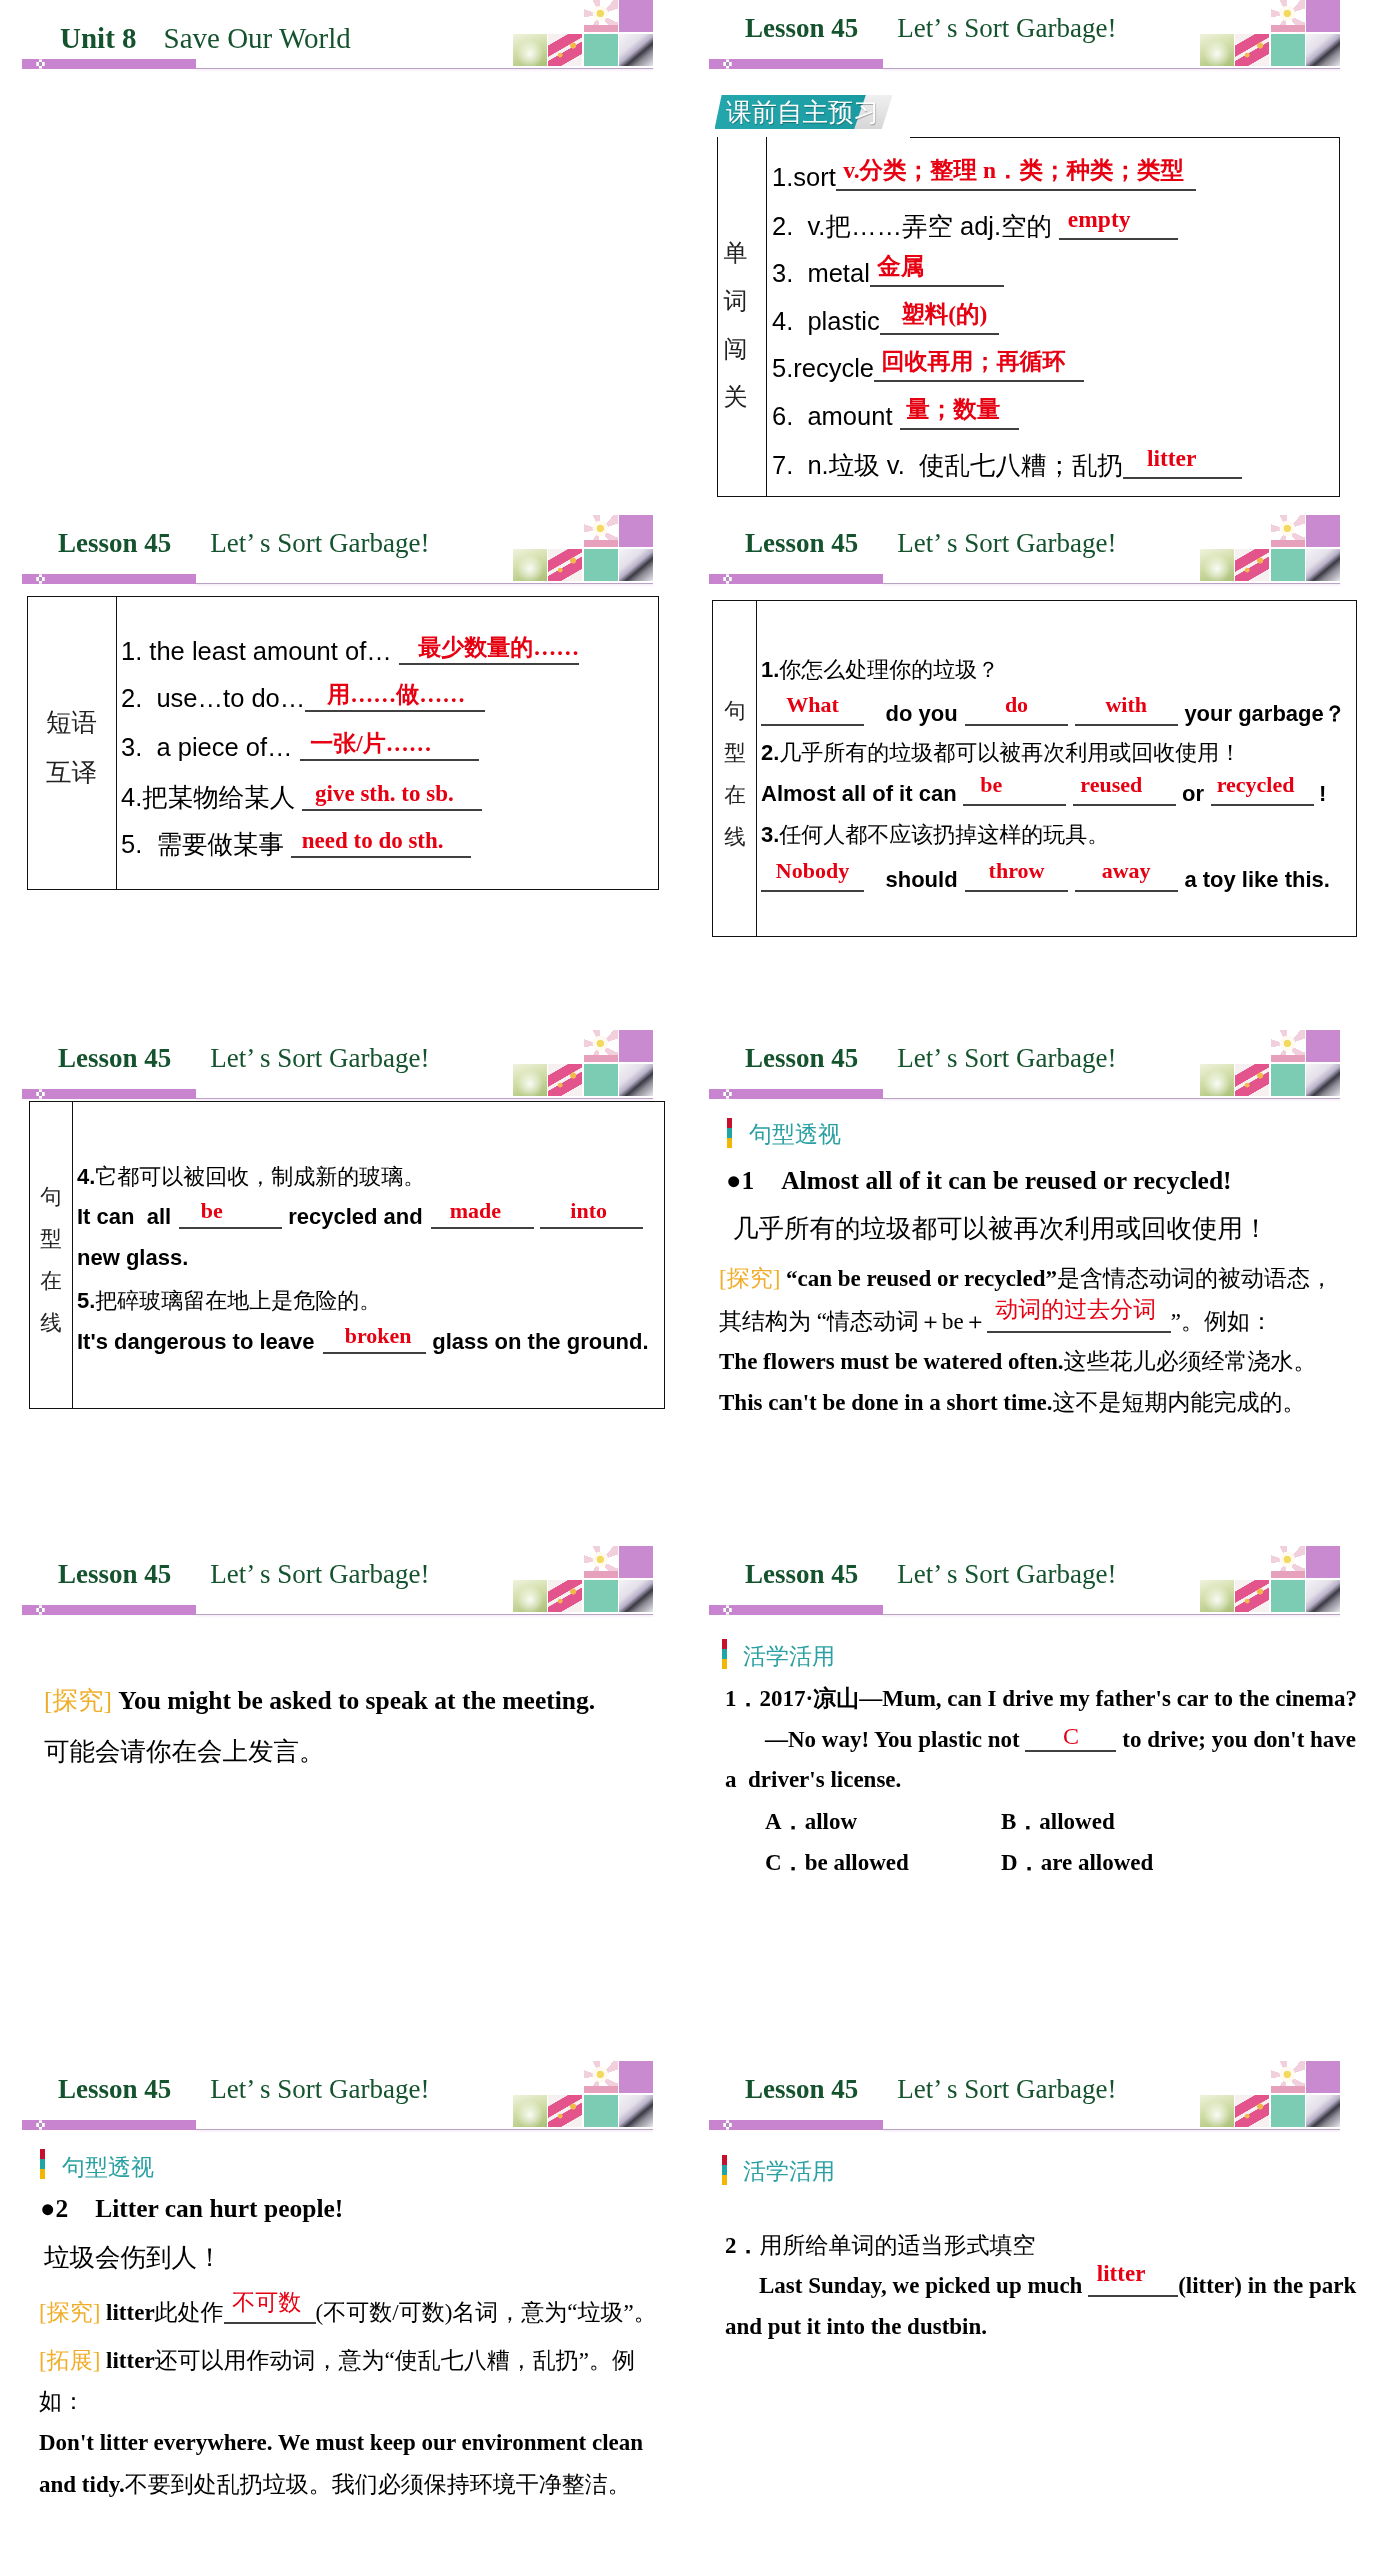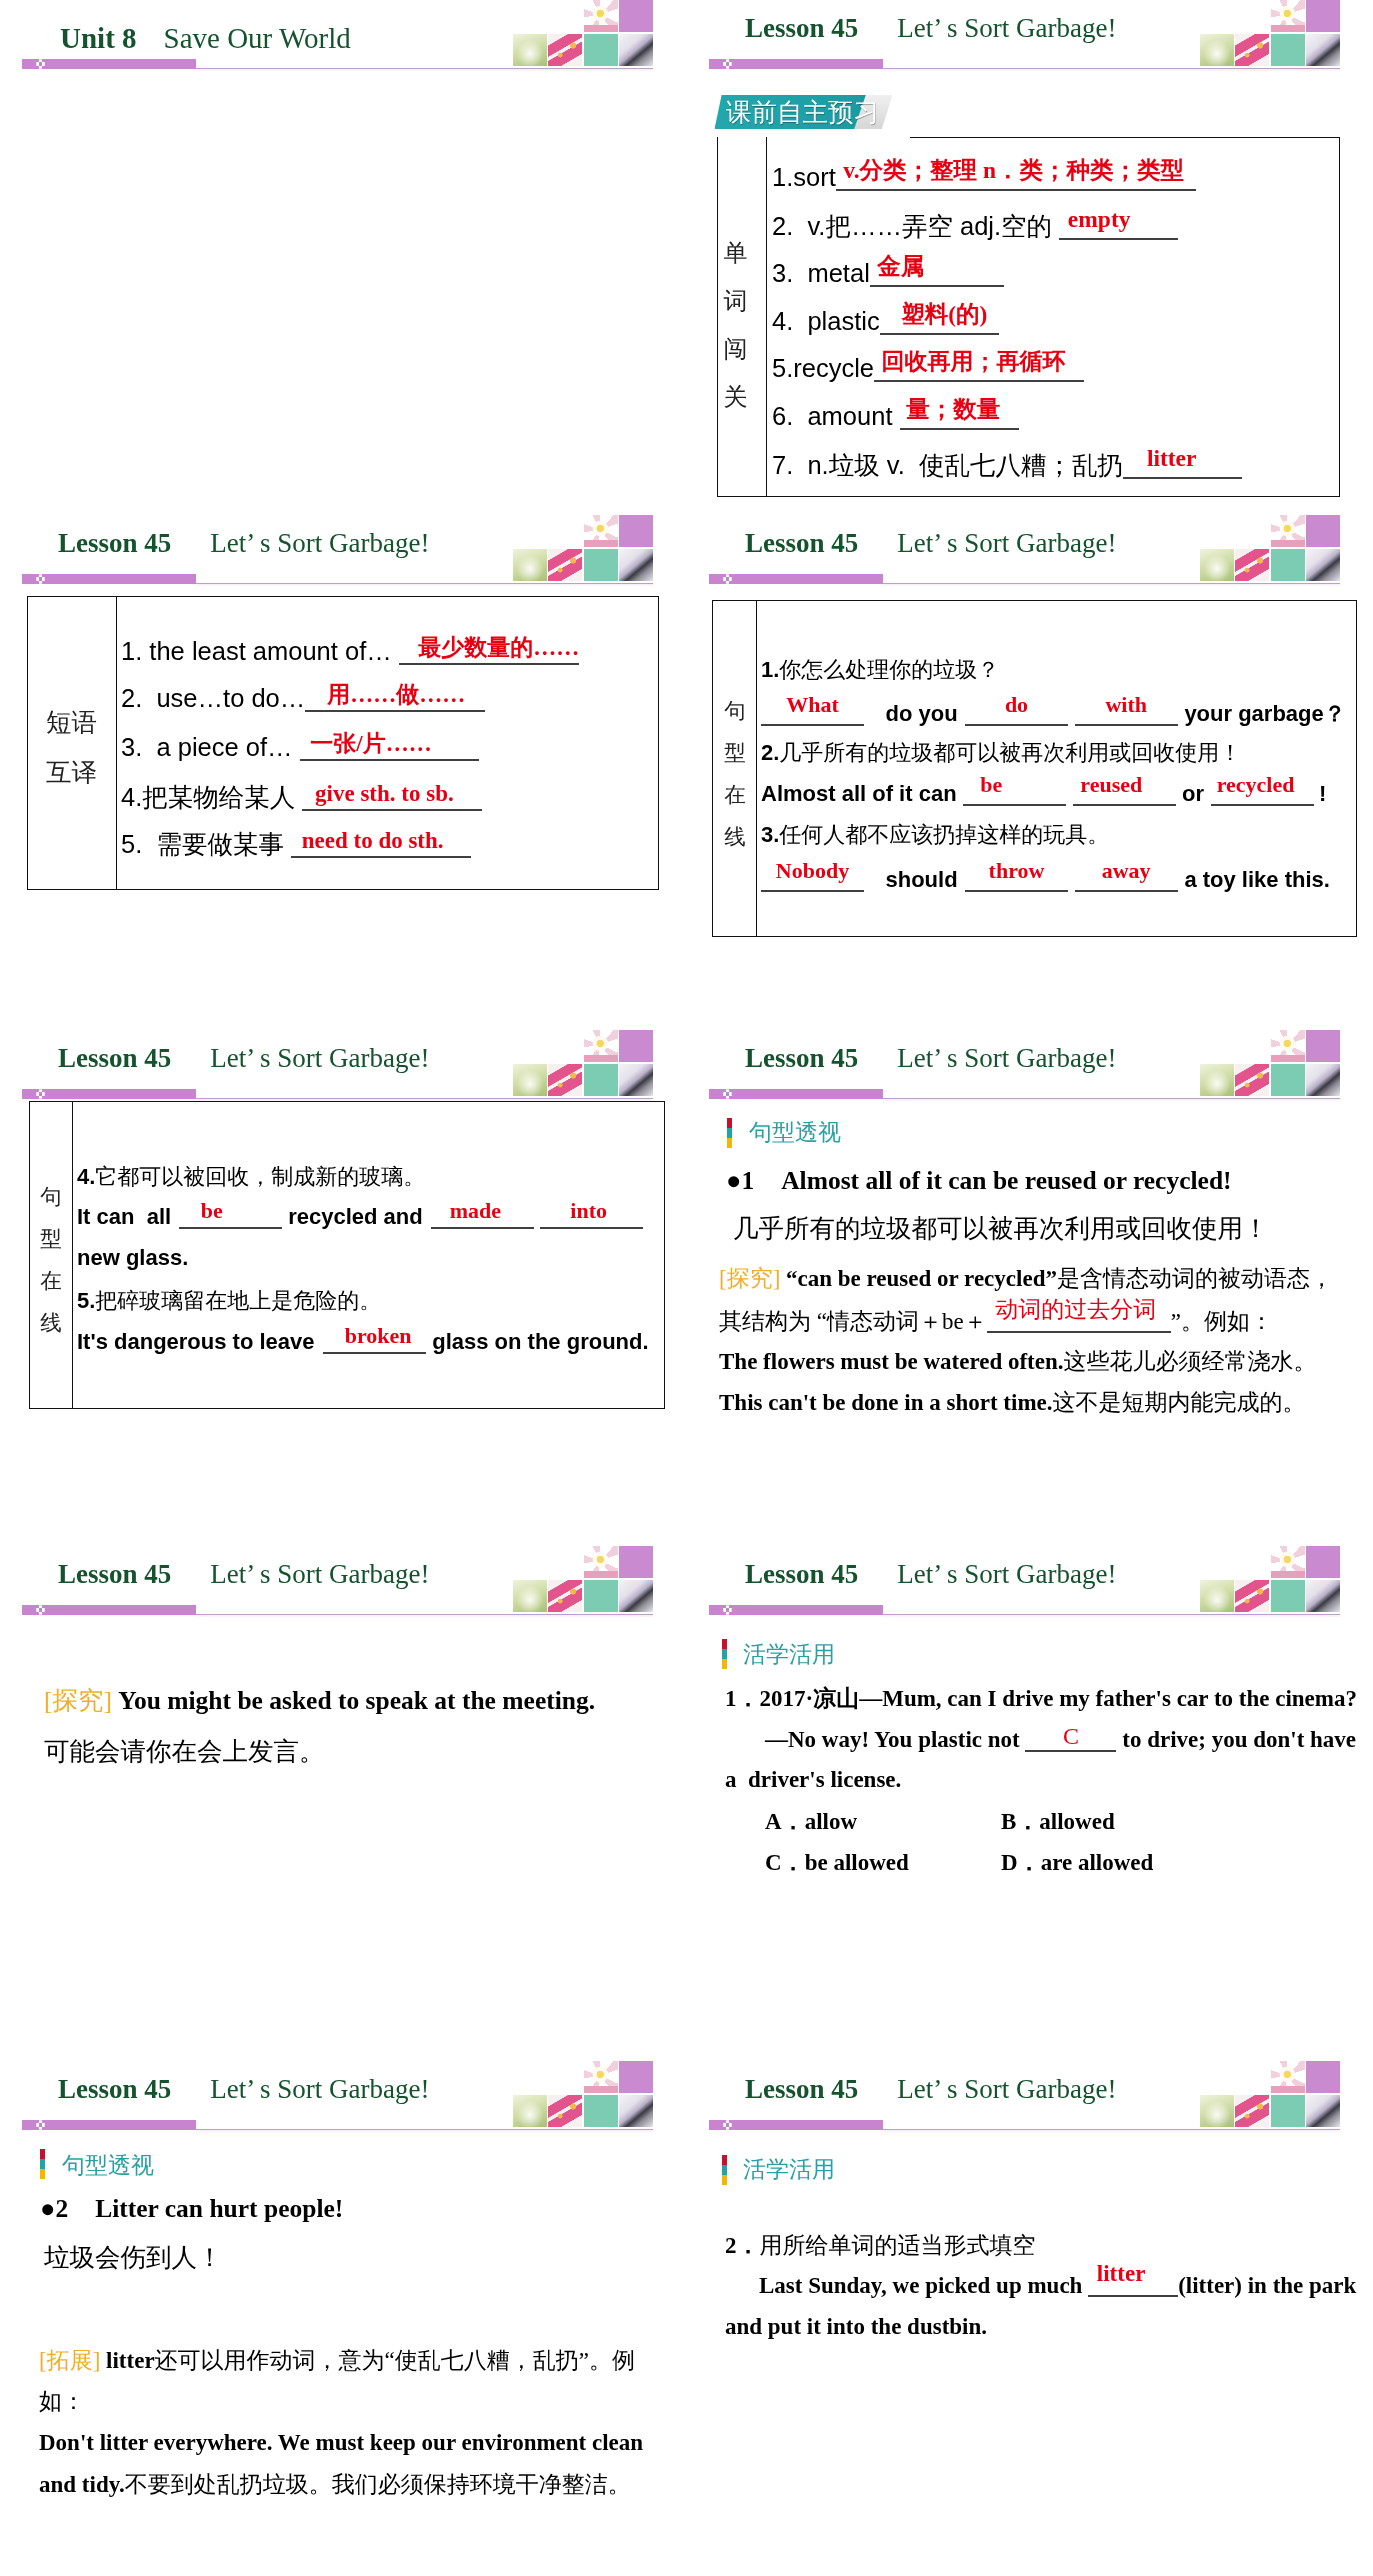--- a/index.html
+++ b/index.html
@@ -39,21 +39,21 @@
 .ans.n{font-weight:normal;}
 
 .tbl{position:absolute;border:1.3px solid #111;}
 .tbl-div{position:absolute;top:0;bottom:0;width:0;border-left:1.3px solid #111;}
 .topline{position:absolute;height:1.3px;background:#111;}
 .vlabel{position:absolute;width:1.2em;word-break:break-all;white-space:normal;text-align:center;font-family:"Liberation Sans",sans-serif;color:#222;}
 .hlabel{position:absolute;text-align:center;font-family:"Liberation Sans",sans-serif;color:#222;}
 .hlabel span{display:block;}
 
 .marker{position:absolute;width:4.7px;height:30px;background:linear-gradient(#c8102e 0 33%,#1fa5a5 33% 66%,#f2b705 66% 100%);}
-.sec{position:absolute;font-family:Liberation Mono, monospace;font-size:23px;line-height:1;color:#2aa0a2;white-space:pre;}
+.sec{position:absolute;font-family:Liberation Sans, sans-serif;font-size:23px;line-height:1;color:#2aa0a2;white-space:pre;}
 
 .badge{position:absolute;left:27.5px;top:95px;width:178px;height:34px;}
 .badge-gray{position:absolute;left:0;top:0;width:100%;height:100%;background:linear-gradient(#f0f0f0,#d6d6d6);clip-path:polygon(68% 0,100% 0,94% 100%,62% 100%);}
 .badge-teal{position:absolute;left:0;top:0;width:100%;height:100%;background:linear-gradient(90deg,#23a7ad 0%,#1b9ca2 80%,#0f7f86 100%);clip-path:polygon(4% 0,85% 0,78.5% 100%,0 100%);}
 .badge-text{position:absolute;left:11.4px;top:0;line-height:34px;font-size:25.5px;color:#fff;white-space:pre;font-family:"Liberation Sans",sans-serif;text-shadow:0.7px 0.7px 0.7px rgba(0,0,0,.3);}
 </style>
 </head>
 <body>
 
 <div class="slide" style="left:0;top:0">
@@ -267,20 +267,21 @@
       <span class="bar-dot"></span>
     </div>
   <div class="hline"></div>
 
   <div class="marker" style="left:40px;top:88px"></div>
   <div class="sec" style="left:62px;top:95px">句型透视</div>
 
   <div class="row serif b" style="left:40px;top:135px;font-size:25.5px"><span>●2</span><span style="margin-left:27px">Litter can hurt people!</span></div>
   <div class="row serif" style="left:44px;top:184px;font-size:25.5px"><span>垃圾会伤到人！</span></div>
 
+  <div class="row serif" style="left:39px;top:240px;font-size:23px"><span class="gold">[探究]</span><span class="b"> litter</span><span>此处作</span><span class="blank" style="width:92px;vertical-align:-4px"><span class="ans n" style="left:8.7px;bottom:8px;font-size:23px">不可数</span></span><span>(不可数/可数)名词，意为“垃圾”。</span></div>
   <div class="row serif" style="left:39px;top:288px;font-size:23px"><span class="gold">[拓展]</span><span class="b"> litter</span><span>还可以用作动词，意为“使乱七八糟，乱扔”。例</span></div>
   <div class="row serif" style="left:39px;top:329px;font-size:23px"><span>如：</span></div>
   <div class="row serif b" style="left:39px;top:370px;font-size:23px"><span>Don't litter everywhere. We must keep our environment clean</span></div>
   <div class="row serif" style="left:39px;top:412px;font-size:23px"><span class="b">and tidy.</span><span>不要到处乱扔垃圾。我们必须保持环境干净整洁。</span></div>
 </div>
 
 <div class="slide" style="left:687px;top:2061px">
   <div class="sq sq-flower"></div>
   <div class="sq sq-purple"></div>
   <div class="sq sq-green"></div>

